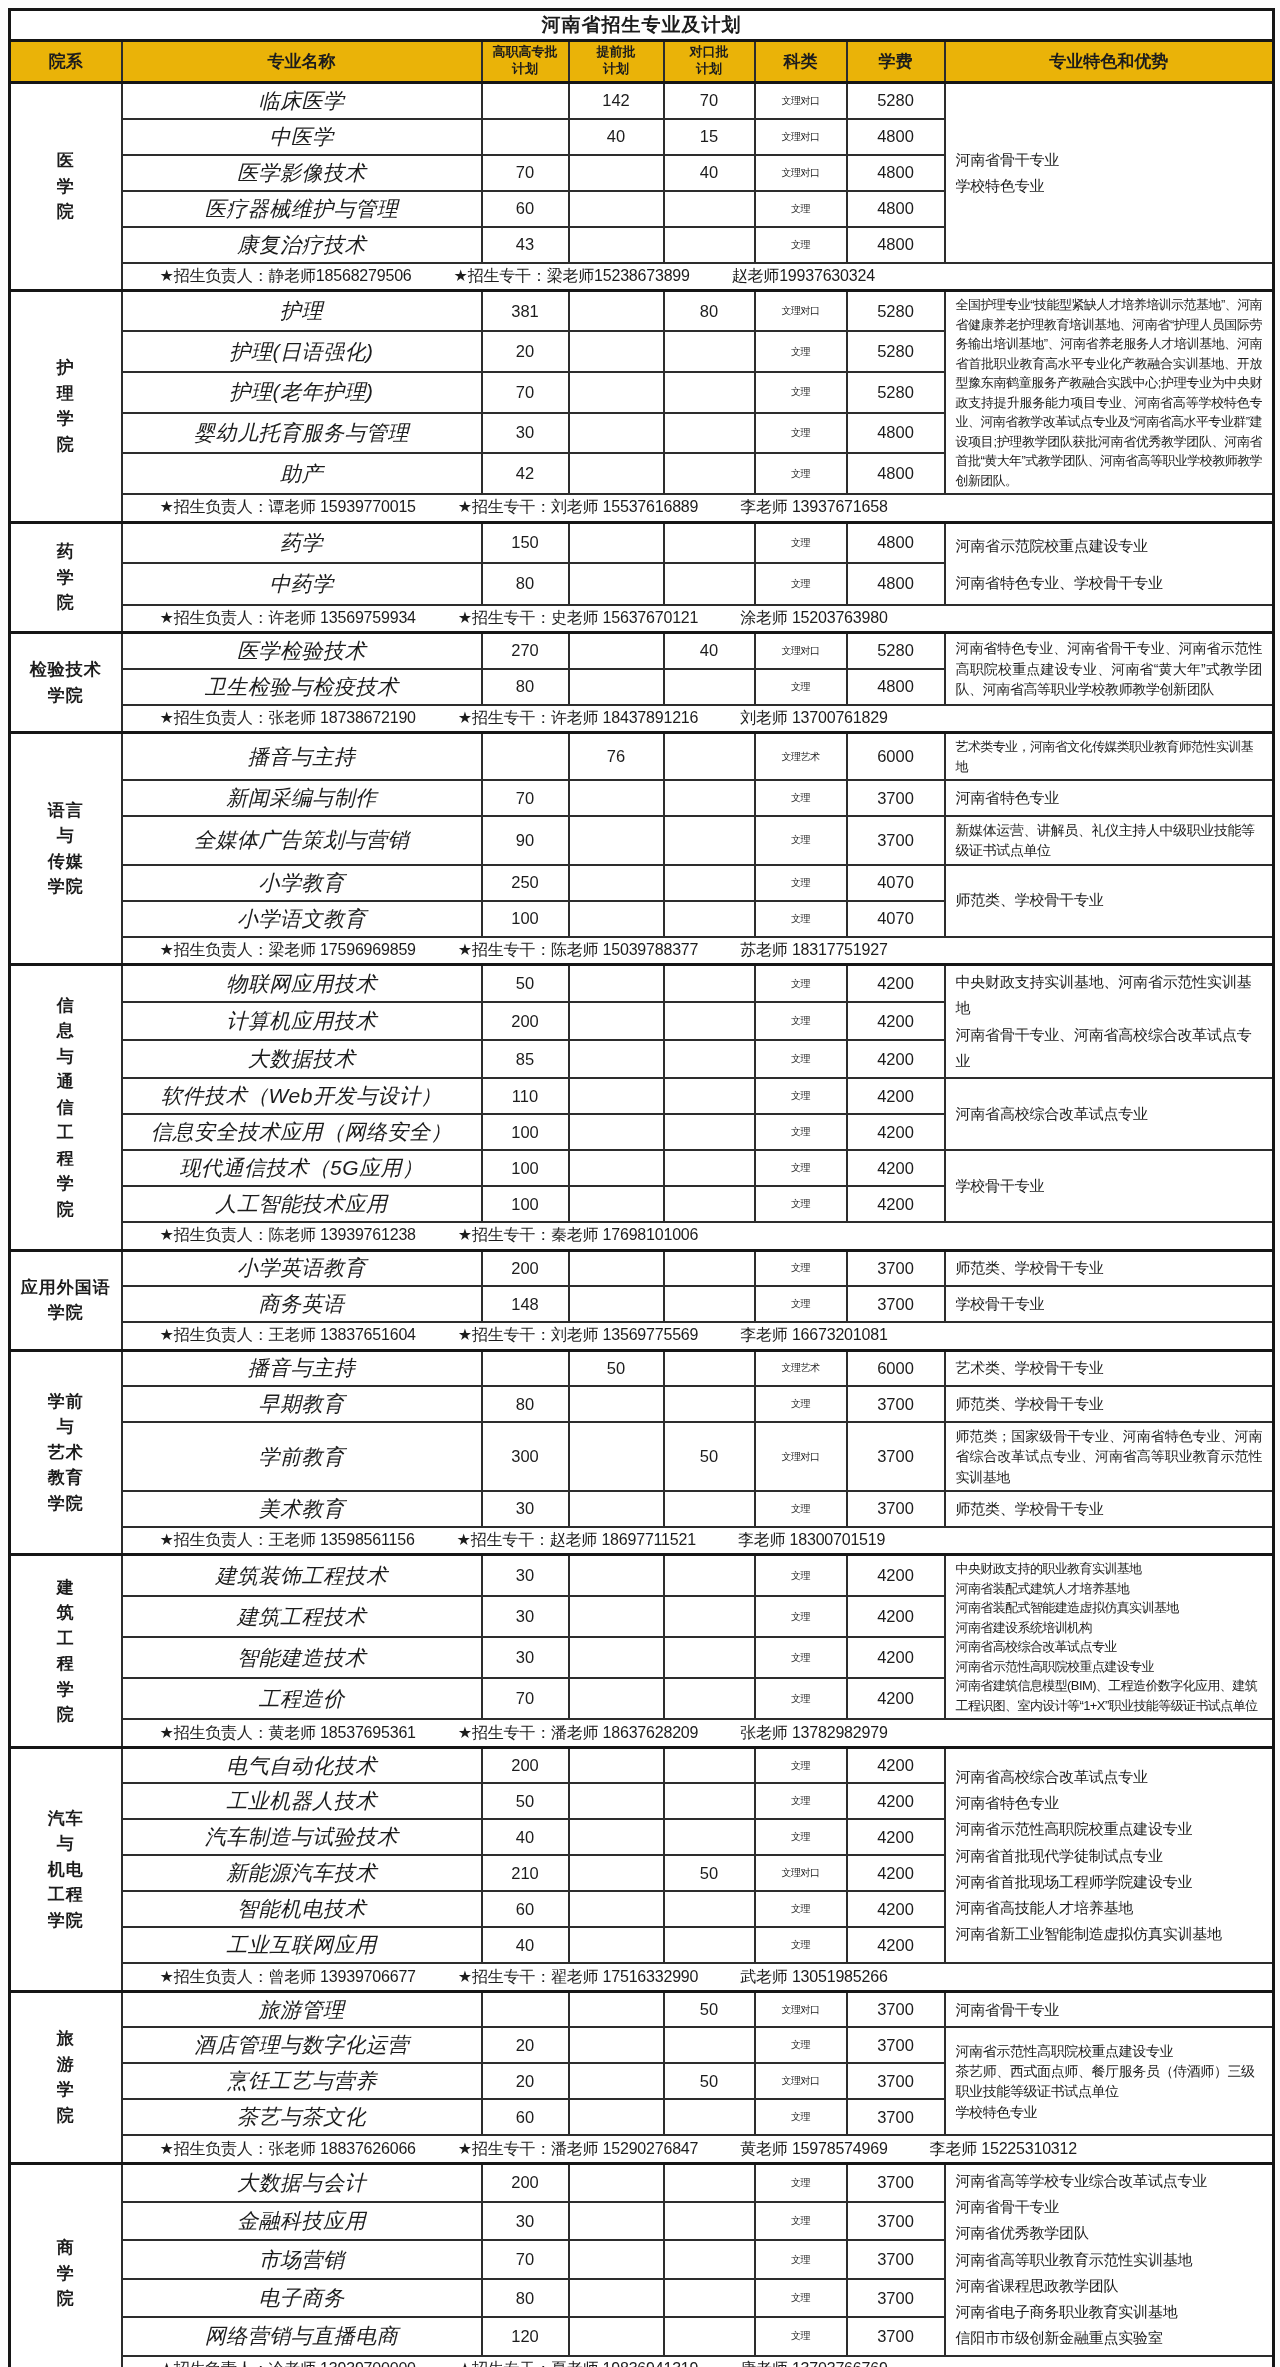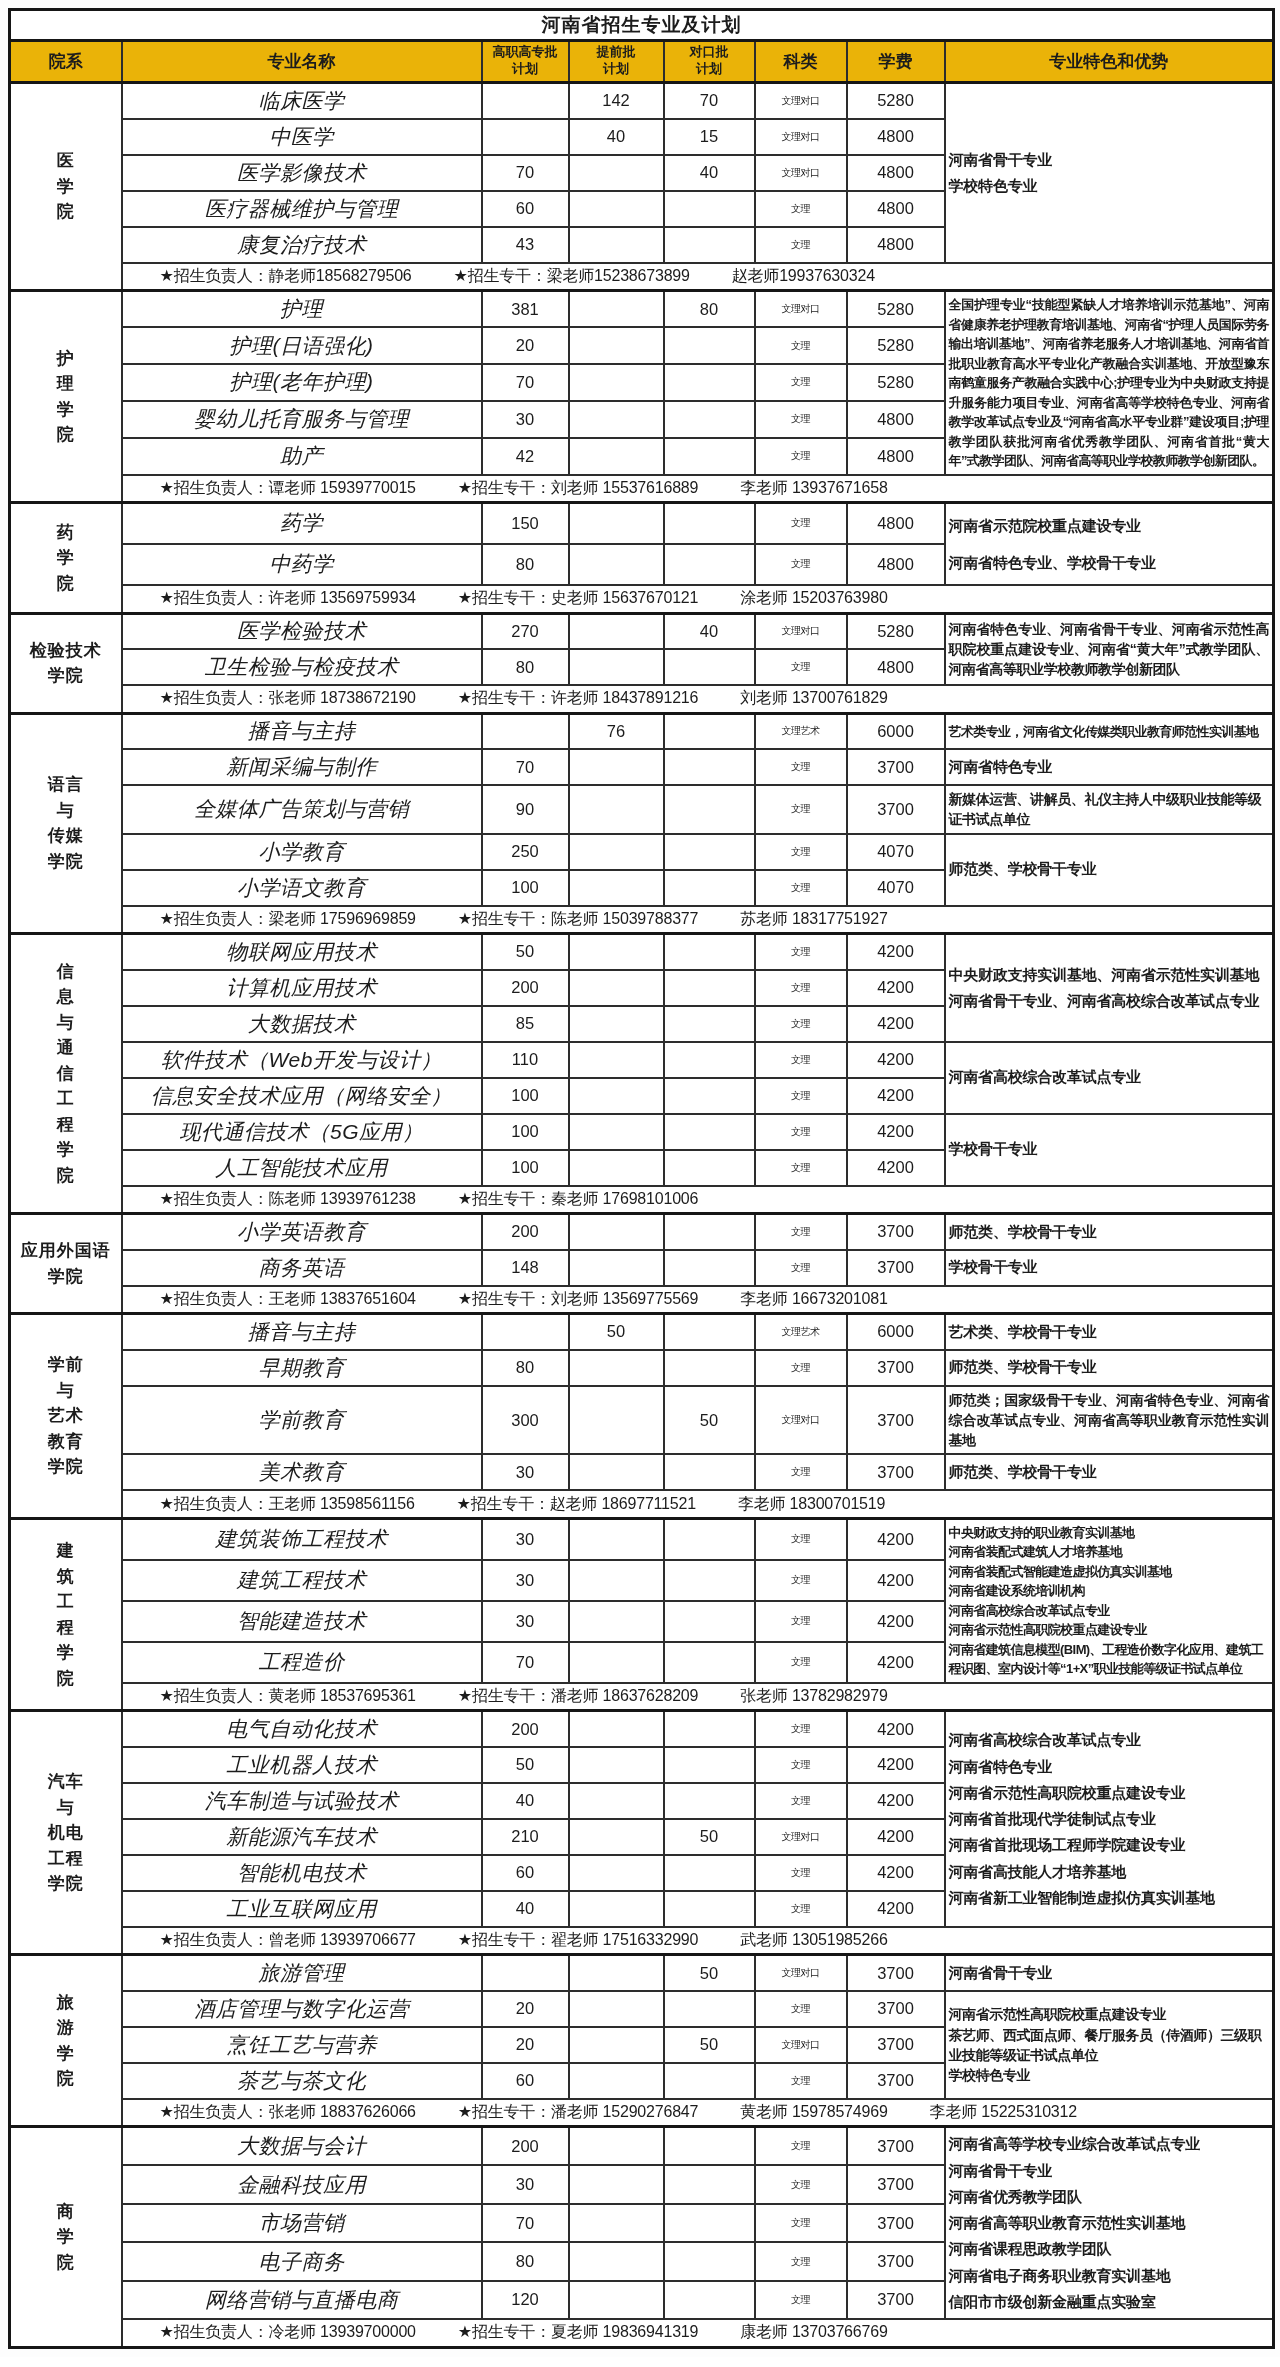--- a/index.html
+++ b/index.html
@@ -12,21 +12,21 @@
   .header-row th { height:42px; font-weight:bold; background:#eab308;font-family:Liberation Mono, monospace; }
   .hdr { font-size:17px; }
   .hdr-small { font-size:13px; line-height:1.25; white-space:pre-line; }
   .major-row td { height:36px; }
   .college-start td { border-top:3px solid #161616; }
   .college-cell { font-weight:bold; font-size:17px; line-height:1.5; white-space:pre-line; letter-spacing:1px; padding:2px 2px; }
   .major-name-cell { font-size:21px; letter-spacing:0.5px;font-style:italic; }
   .num-cell { font-size:16.5px; }
   .subject-cell { font-size:10px; letter-spacing:-0.5px; padding:1px 17px; }
   .tuition-cell { font-size:16.5px; }
-  .feature-cell { font-size:15px; line-height:1.75; text-align:left; padding:3px 3px; letter-spacing:-0.2px; white-space:pre-line;font-weight:bold; }
+  .feature-cell { font-size:15px; line-height:1.75; text-align:left; padding:3px 10px; letter-spacing:-0.2px; white-space:pre-line; }
   .feature-sm { font-size:13px; line-height:1.5; letter-spacing:-0.6px; }
   .feature-md { font-size:14px; line-height:1.45; letter-spacing:-0.4px; }
   .feature-justify { text-align:justify; }
   .feature-spread { line-height:37px; }
   .footer-row td { height:28px; border-bottom:3px solid #161616;padding-left:37px; }
   .footer-cell { text-align:left; padding-left:34px; font-size:16px; letter-spacing:-0.2px; }
   .footer-part { margin-right:42px; white-space:nowrap; }
   .footer-part:last-child { margin-right:0; }
 </style>
 </head>

